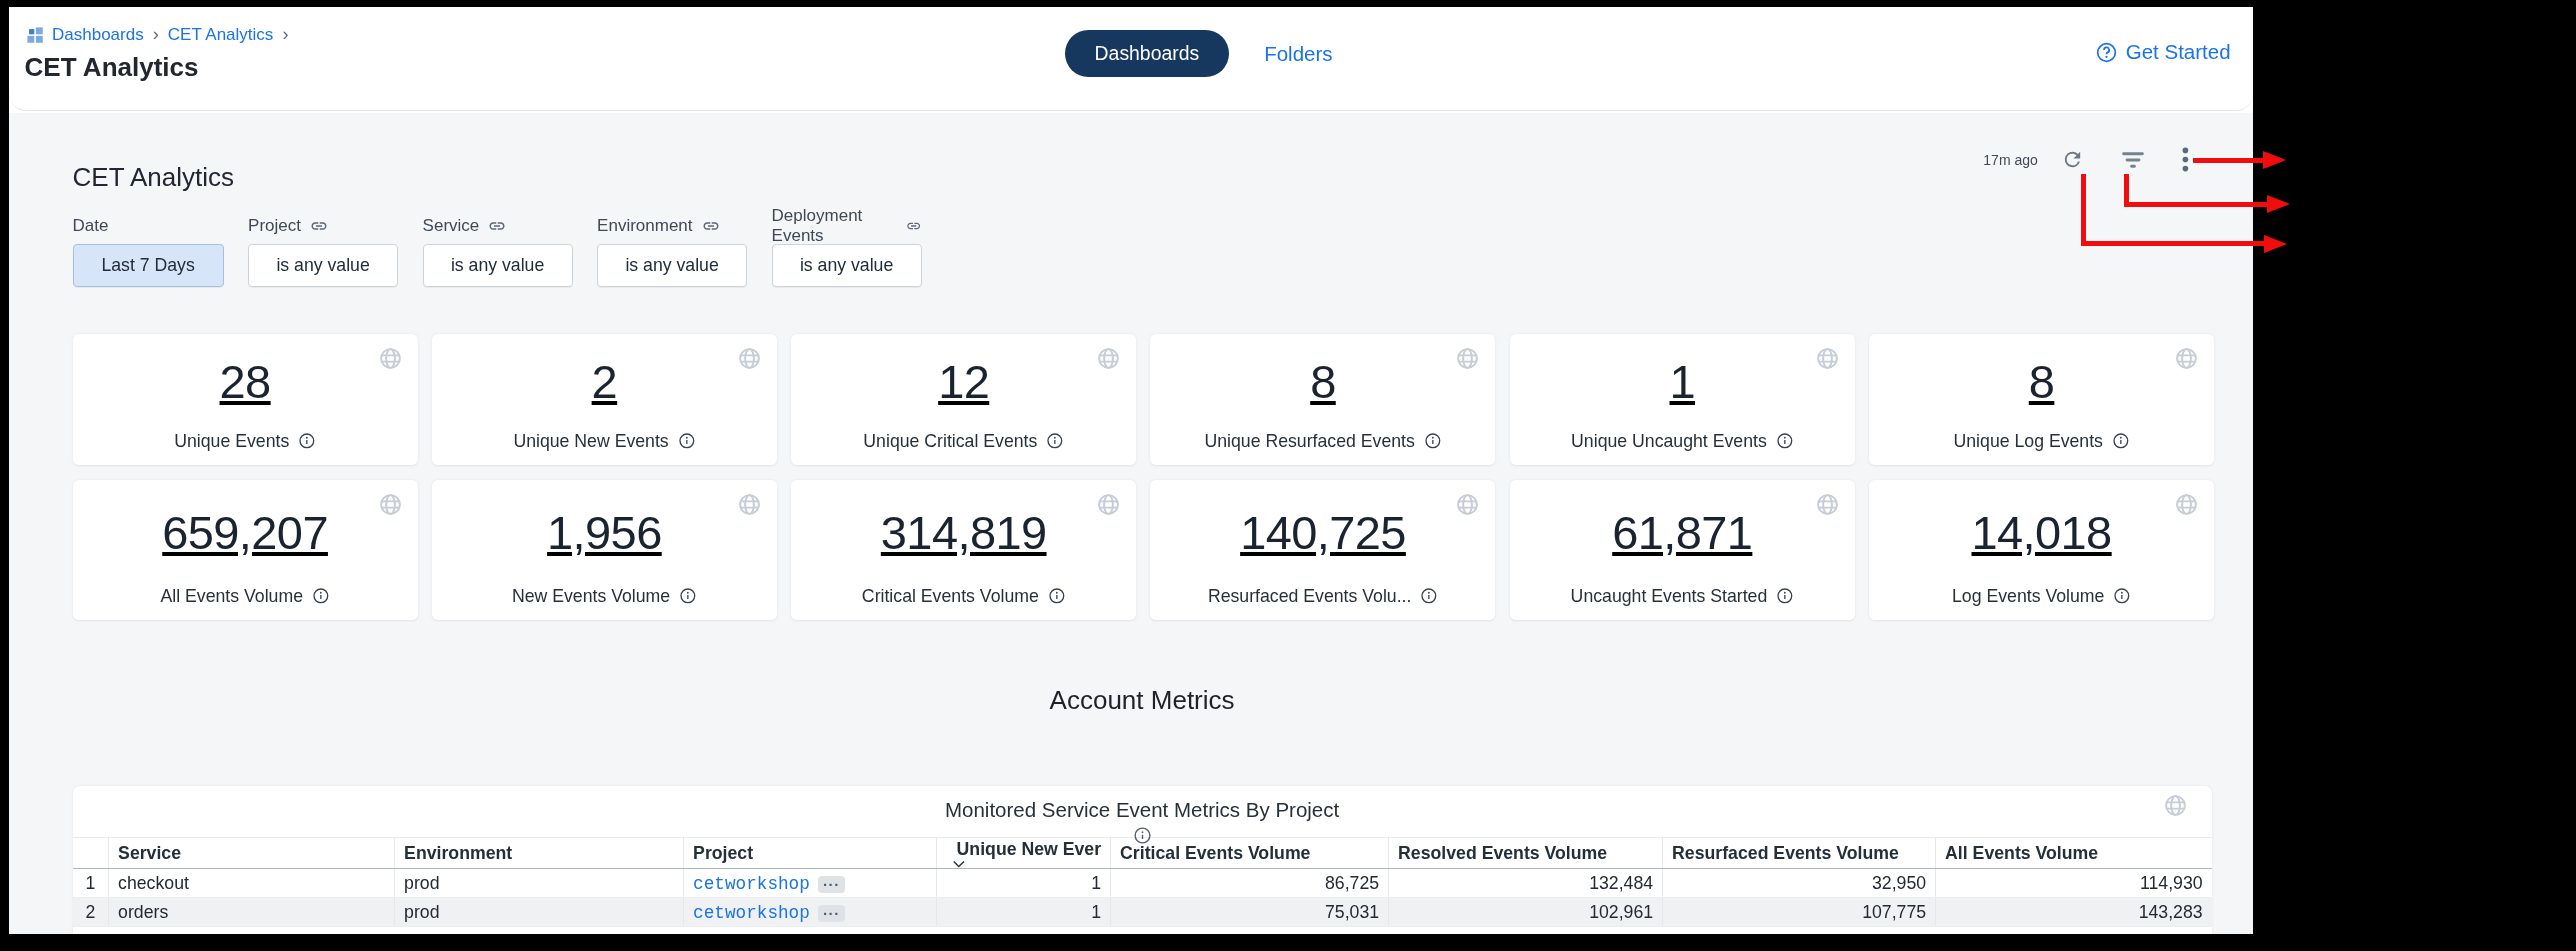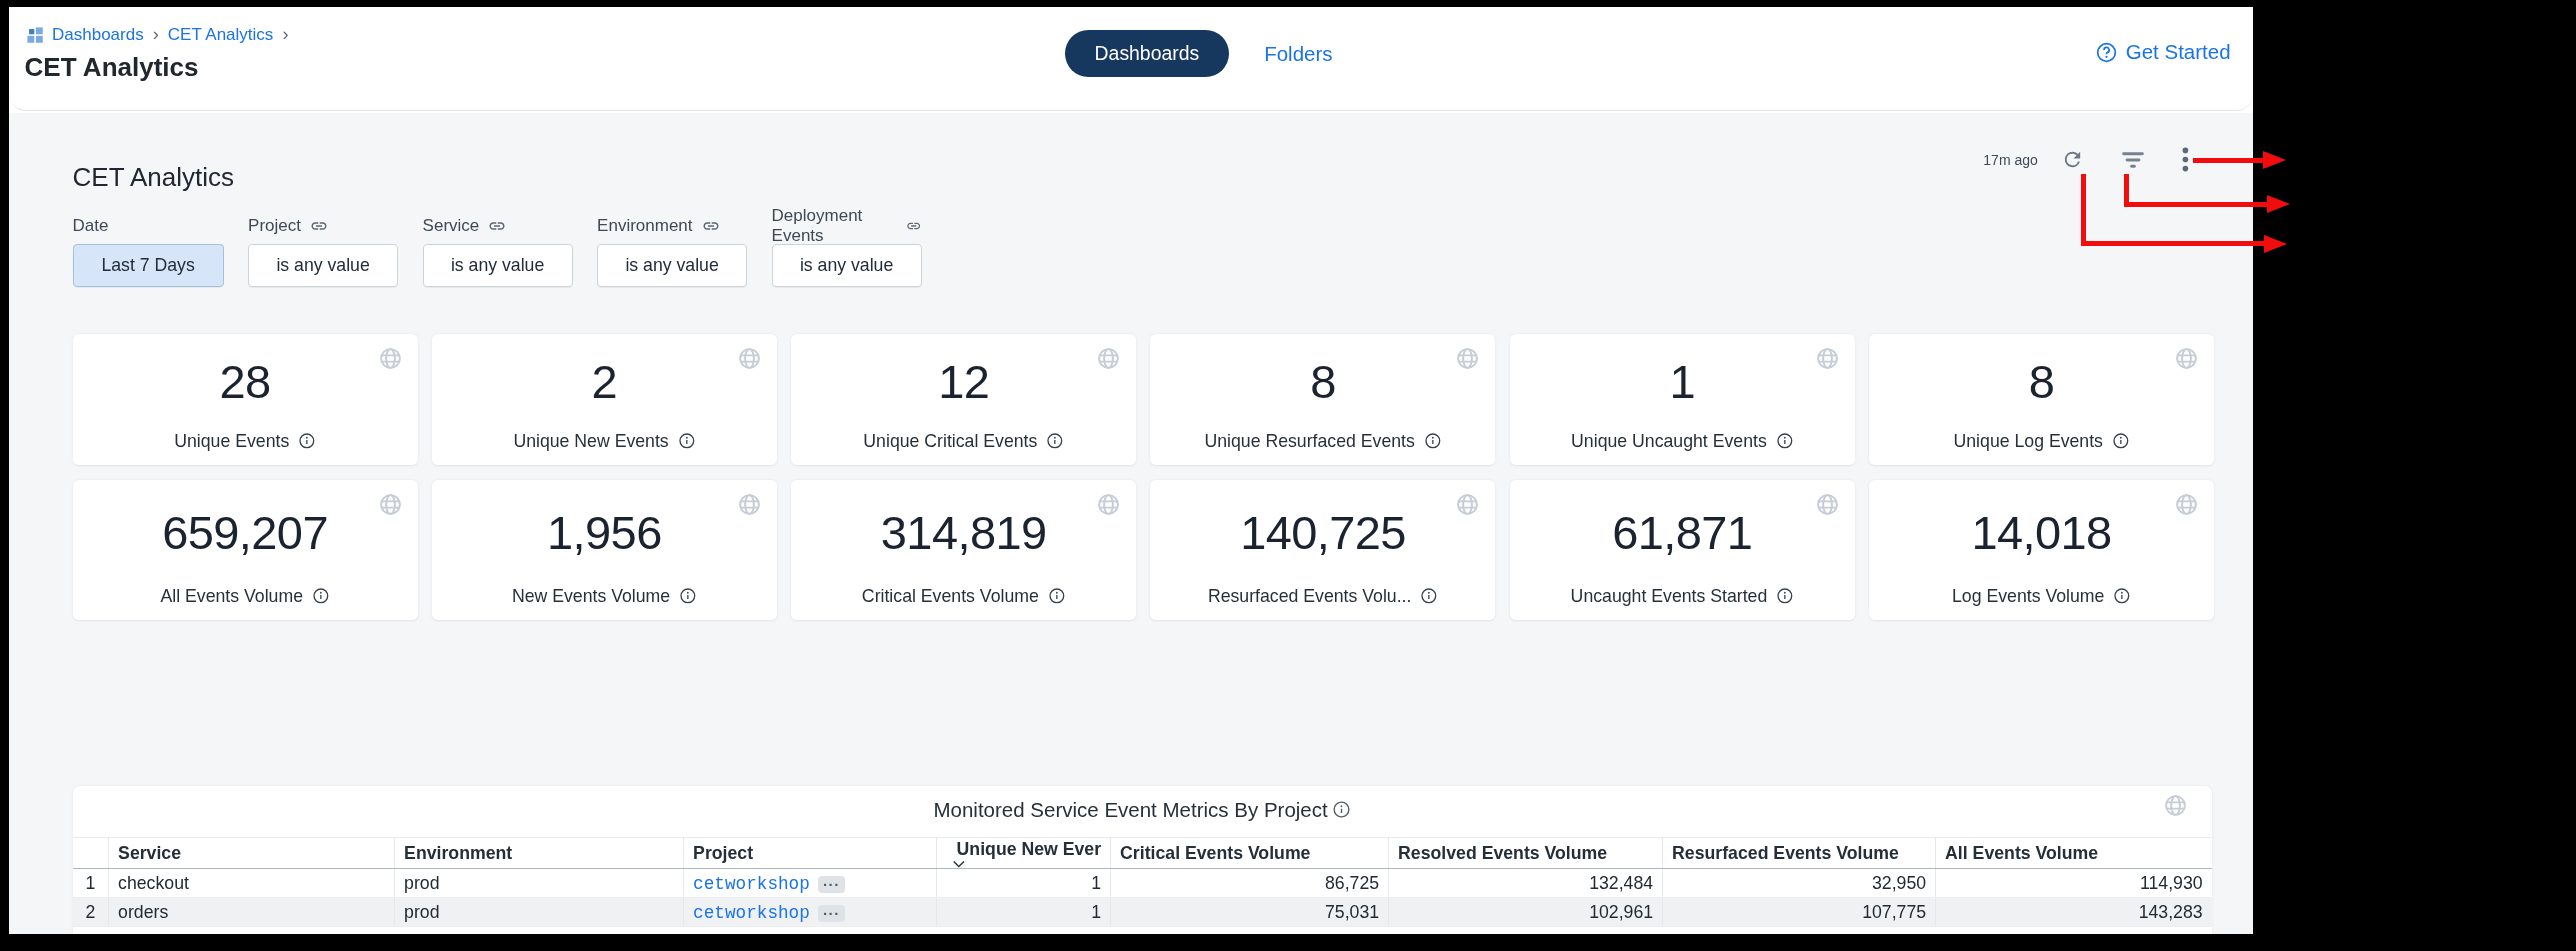--- a/index.html
+++ b/index.html
@@ -33,40 +33,40 @@
   .filters { position:absolute; left:64px; top:102px; display:flex; }
   .filter { width:150px; margin-right:24.5px; }
   .filter:first-child { width:151px; }
   .filter-label { display:flex; align-items:center; gap:9px; font-size:17px; color:#3f4956; height:20.5px; }
   .filter-chip { margin-top:8px; height:43px; border:0.6px solid #ccd3da; border-radius:4.6px; background:#fff;
                  display:flex; align-items:center; justify-content:center; font-size:17.7px; color:#222c3a;
                  box-shadow:0 0.6px 1.1px rgba(0,0,0,.06); cursor:pointer; }
   .filter-chip.active { background:#d7e5f8; border-color:#a7bed9; }
 
   
-  .tiles { position:absolute; left:64px; display:flex; gap:14.3px; }
+  .tiles { position:absolute; left:64px; display:flex; gap:14.3px;text-decoration:underline; }
   .tiles.row1 { top:221px; height:131px; }
   .tiles.row2 { top:367px; height:140px; }
   .tile { position:relative; width:345px; background:#fff; border-radius:5.7px;
           box-shadow:0 0.6px 2.3px rgba(50,60,70,.10); display:flex; flex-direction:column; align-items:center; }
   .tile-value { margin-top:19.4px; font-size:47px; color:#1b2330; letter-spacing:-0.6px; }
   .tiles.row2 .tile-value { margin-top:25px;text-align:center; }
   .tile-label { position:absolute; bottom:13.7px; left:0; right:0; display:flex; align-items:center;
                 justify-content:center; gap:9px; font-size:17.7px; color:#273039; white-space:nowrap; }
   .tile-globe { position:absolute; top:11.4px; right:15px; }
 
   .section-title { position:absolute; left:64px; top:572px; width:2139px; text-align:center;
                    font-size:26px; color:#1d222b; }
 
   
   .table-card { position:absolute; left:64px; top:673px; width:2139px; height:150px; background:#fff;
                 border-radius:6.8px 6.8px 0 0; box-shadow:0 0.6px 2.3px rgba(50,60,70,.10); overflow:hidden; }
   .table-title-row { position:relative; height:51px; }
   .table-title { position:absolute; left:0; right:0; top:11.4px; display:flex; align-items:center;
-                 justify-content:center; gap:4px; font-size:20.5px; color:#273039; }
+                 justify-content:center; gap:4px; font-size:20.5px; color:#273039;flex-direction:column; }
   .card-globe { position:absolute; right:24px; top:6.8px; }
   table.grid { width:100%; border-collapse:collapse; table-layout:fixed; }
   table.grid th { height:31px; font-size:17.7px; font-weight:700; color:#252f3a; text-align:left;
                   padding:0 9px; border-top:0.6px solid #e8eaec; border-bottom:1.7px solid #aeb6bd;
                   border-right:0.6px solid #e6e9eb; white-space:nowrap; overflow:hidden; }
   table.grid th.sorted { text-align:right; }
   table.grid td { height:29px; font-size:17.7px; color:#222a34; padding:0 9px;
                   border-right:0.6px solid #e6e9eb; border-bottom:0.6px solid #eceef0;
                   white-space:nowrap; overflow:hidden; }
   table.grid th:last-child, table.grid td:last-child { border-right:none; }
@@ -411,20 +411,21 @@
               <span>Log Events Volume</span>
               <svg width="17.7" height="17.7" viewBox="0 0 24 24" fill="none" stroke="#39434e" stroke-width="1.8">
                 <circle cx="12" cy="12" r="9.3"></circle>
                 <path d="M12 11v5.4"></path>
                 <circle cx="12" cy="7.8" r="1.2" fill="#39434e" stroke="none"></circle>
               </svg>
             </div>
         </div>
       </div>
 
+      <div class="section-title">Account Metrics</div>
 
       <div class="table-card">
         <div class="table-title-row">
           <div class="table-title">
             <span>Monitored Service Event Metrics By Project</span>
             <svg width="19" height="19" viewBox="0 0 24 24" fill="none" stroke="#566069" stroke-width="1.8">
                 <circle cx="12" cy="12" r="9.3"></circle>
                 <path d="M12 11v5.4"></path>
                 <circle cx="12" cy="7.8" r="1.2" fill="#566069" stroke="none"></circle>
               </svg>

